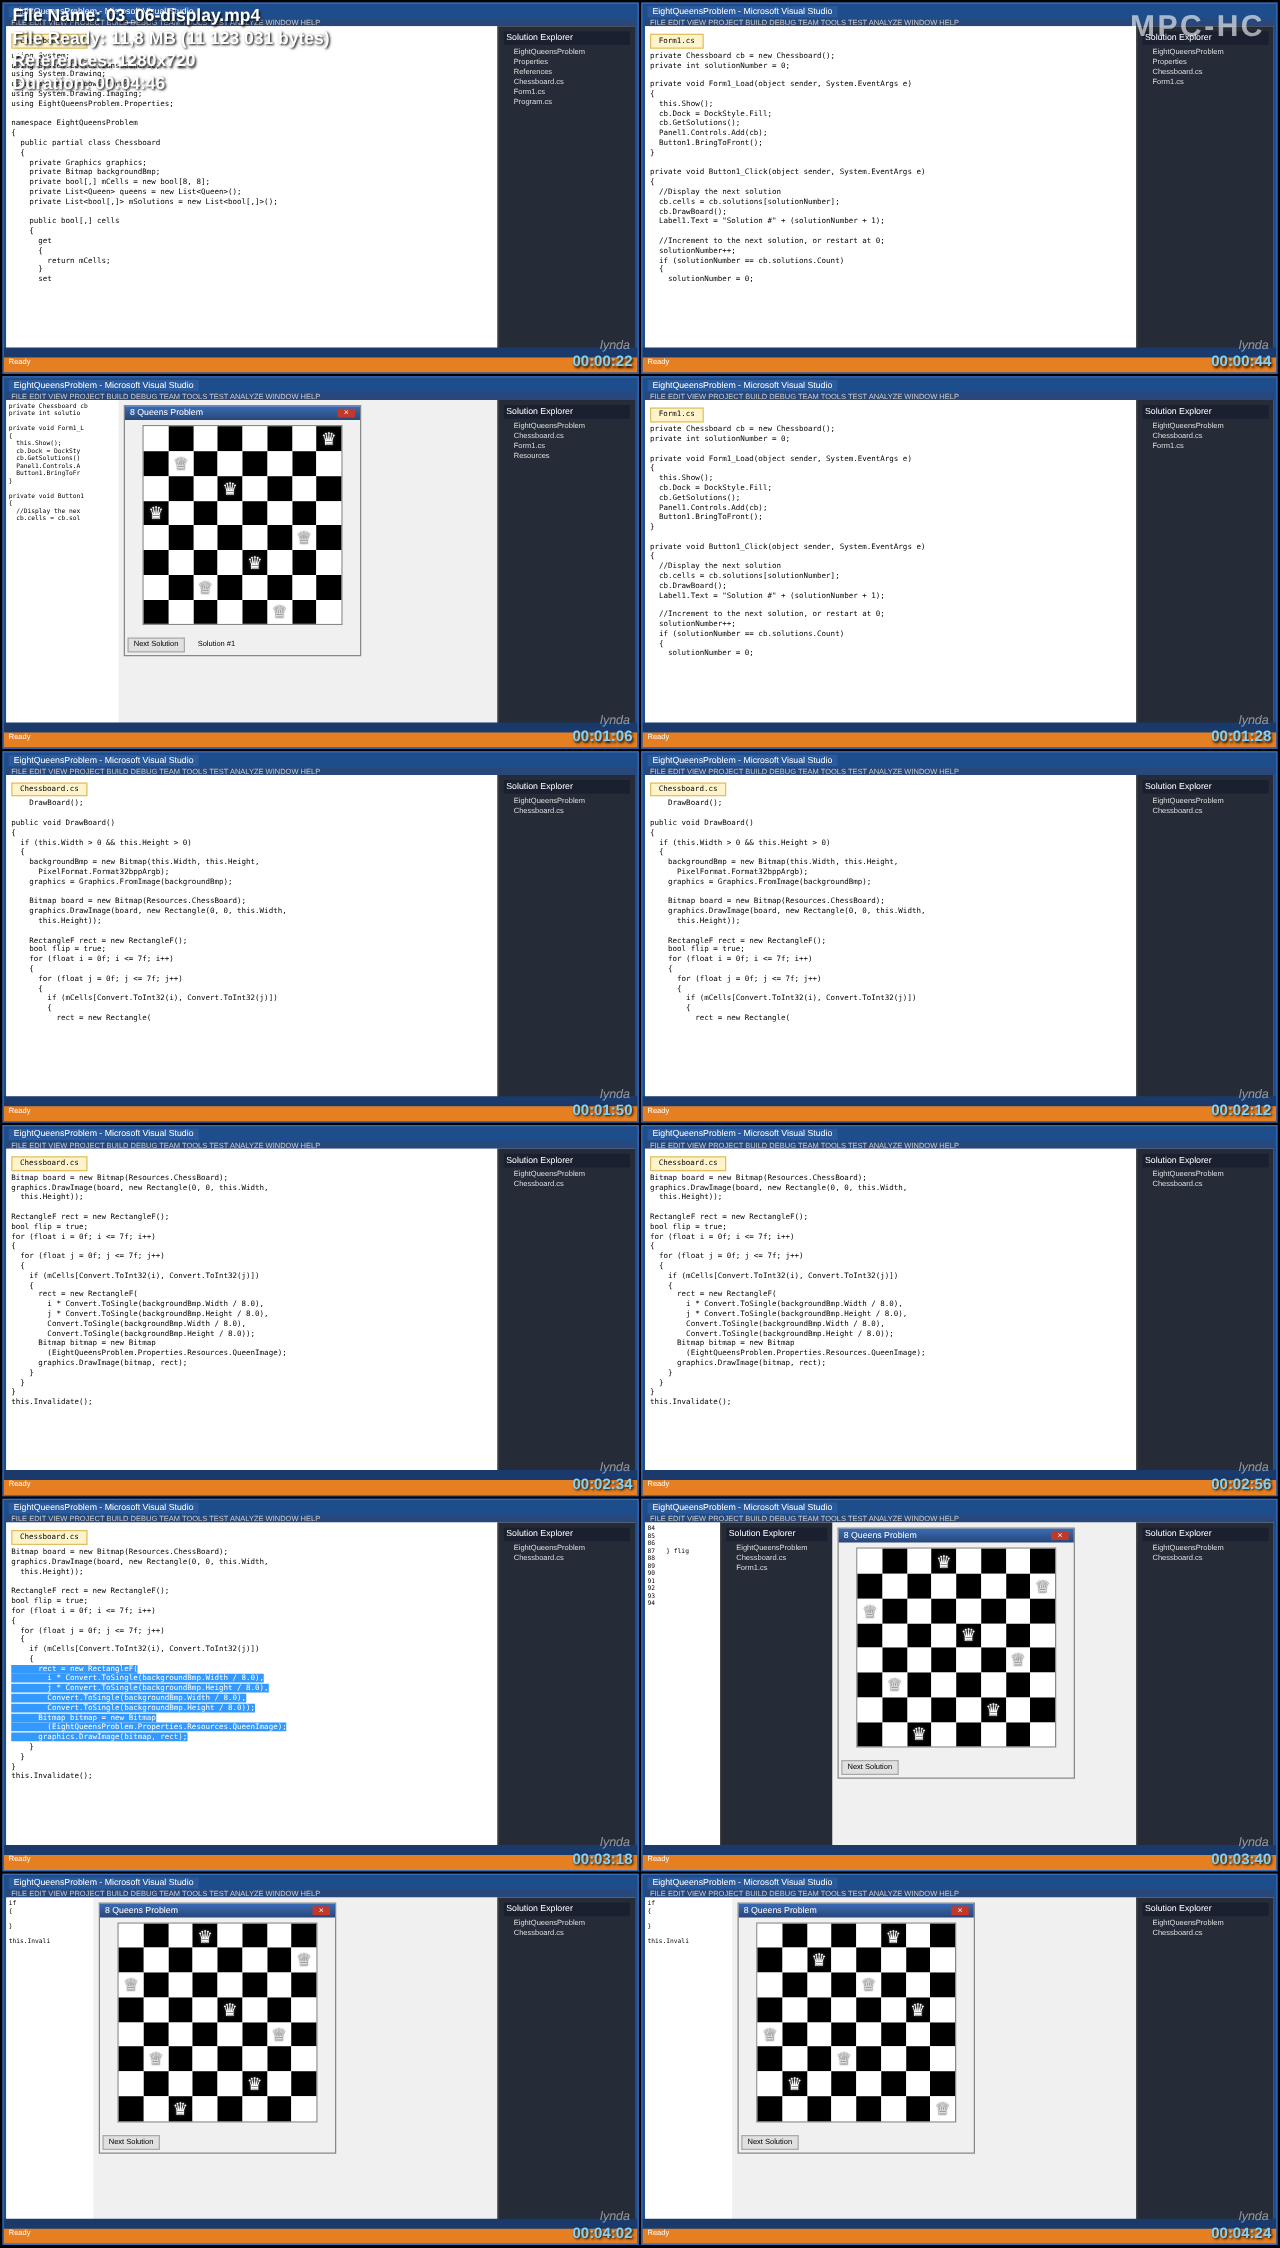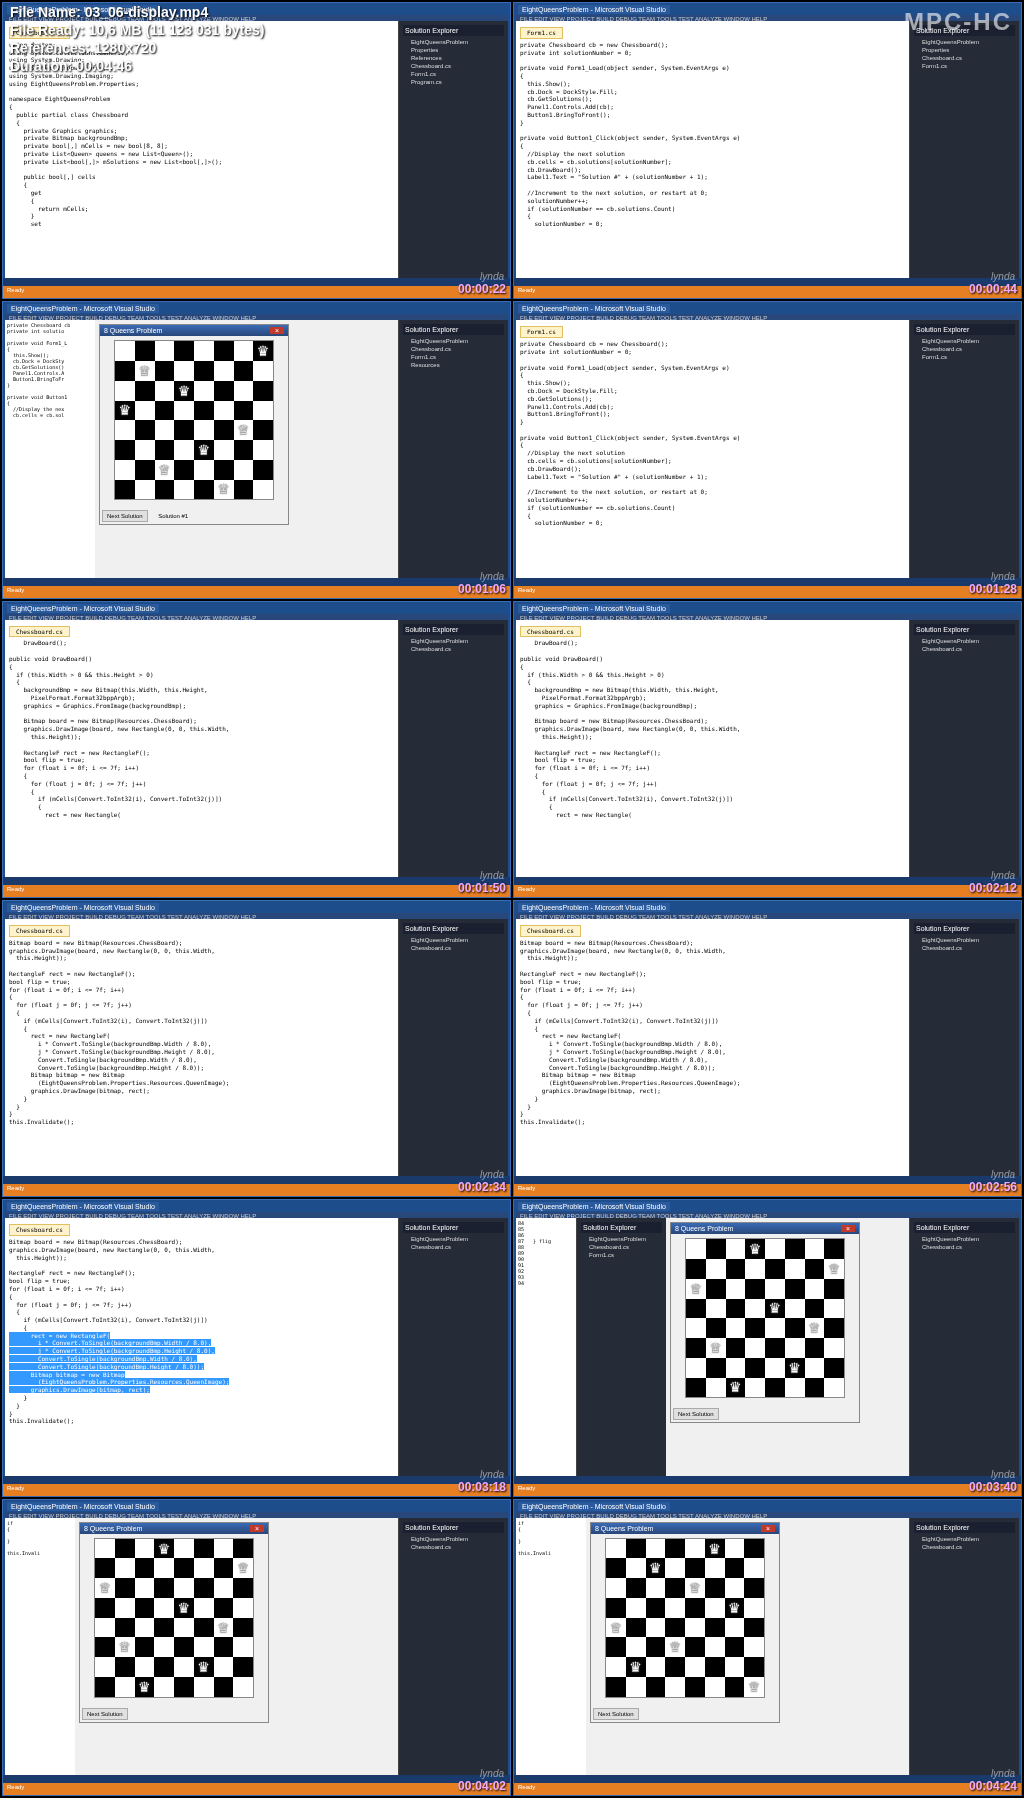--- a/index.html
+++ b/index.html
@@ -103,21 +103,21 @@
   font-size: 7px;
 }
 .side-panel .sp-item {
   padding: 1px 2px 1px 8px;
   color: #ddd;
 }
 .timestamp {
   position: absolute;
   bottom: 2px;
   right: 4px;
-  color: #f0abfc;
+  color: #7dd3fc;
   font-size: 12px;
   font-weight: bold;
   text-shadow: 1px 1px 2px #000;
   z-index: 50;
 }
 .lynda {
   position: absolute;
   bottom: 16px;
   right: 6px;
   color: rgba(255,255,255,0.5);
@@ -203,21 +203,21 @@
   display: inline-block;
   margin: 2px 0;
 }
 .sel-line { background: #3399ff; color: #fff; }
 </style>
 </head>
 <body>
 
 <div class="overlay-info">
   <div><span>File Name:</span> <span>03_06-display.mp4</span></div>
-  <div><span>File Ready:</span> <span>10,6 MB (11 123 031 bytes)</span></div>
+  <div><span>File Ready:</span> <span>11,8 MB (11 123 031 bytes)</span></div>
   <div><span>References:</span> <span>1280x720</span></div>
   <div><span>Duration:</span> <span>00:04:46</span></div>
 </div>
 
 <div class="player-logo">MPC-HC</div>
 
 <div class="grid">
 
   <div class="thumb">
     <div class="vs-title">EightQueensProblem - Microsoft Visual Studio</div>

